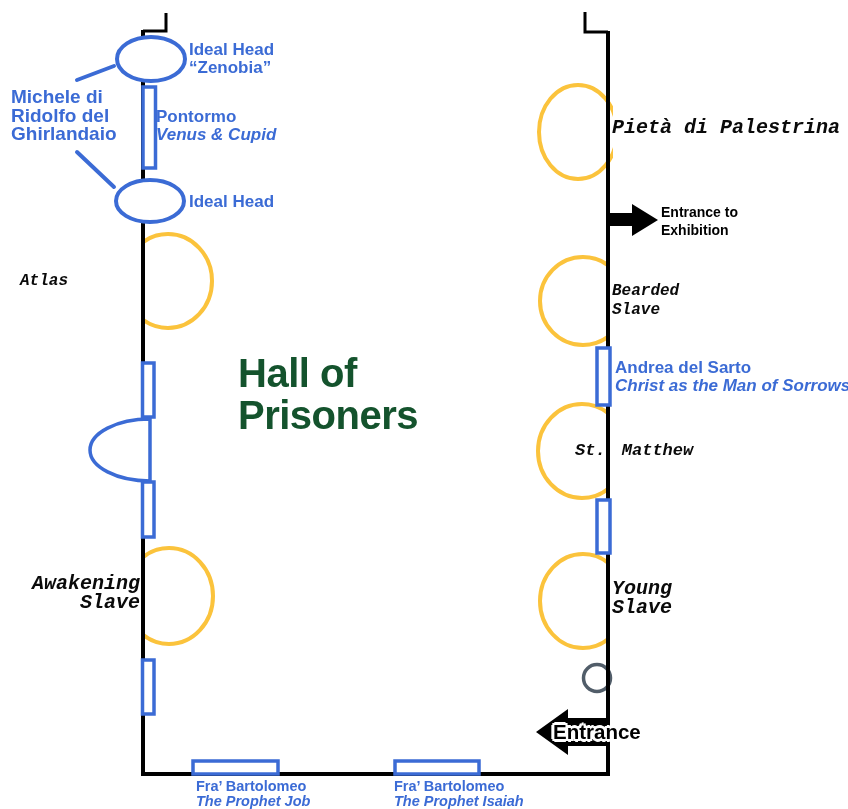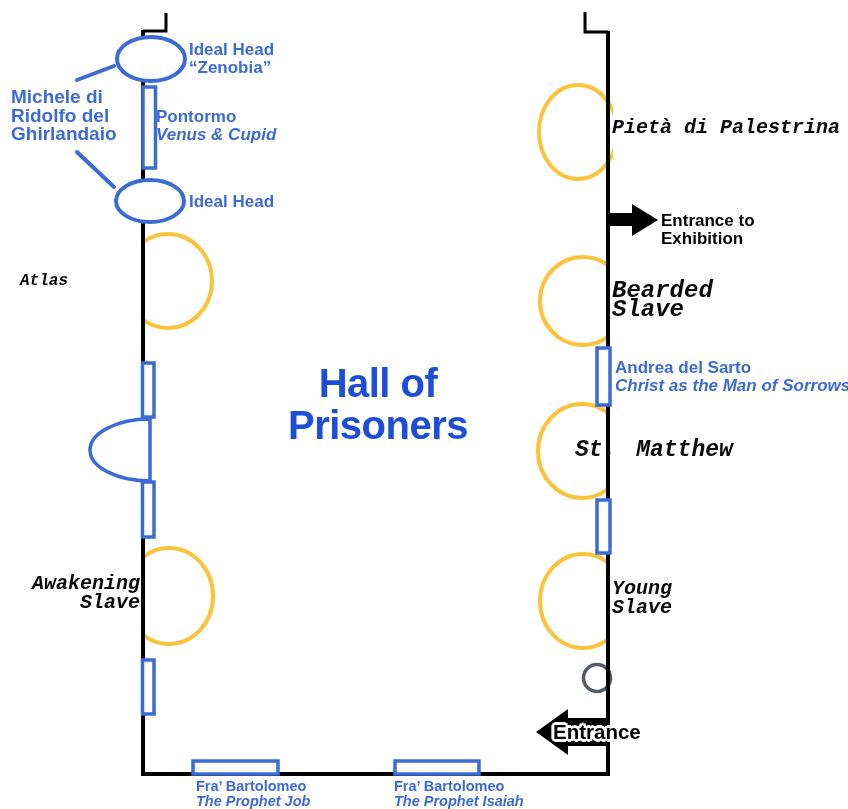--- a/index.html
+++ b/index.html
@@ -14,26 +14,26 @@
   .black{color:#0a0a0a;font-family:Liberation Mono, monospace;}
   .gray{color:#515d69;}
   .it{font-style:italic;}
 
   .lbl-zenobia{left:189px;top:41px;font-size:17px;line-height:17.5px;font-weight:600;}
   .lbl-michele{left:11px;top:88px;font-size:19px;line-height:18.5px;font-weight:600;}
   .lbl-pontormo{left:156px;top:108px;font-size:17px;line-height:17.5px;font-weight:600;}
   .lbl-idealhead{left:189px;top:193px;font-size:17px;line-height:17.5px;font-weight:600;}
   .lbl-atlas{left:20px;top:271px;width:120px;text-align:left;font-size:16px;line-height:20px;font-weight:600;font-style:italic;}
   .lbl-awakening{left:0px;top:575px;width:140px;text-align:right;font-size:20px;line-height:18.5px;font-weight:600;font-style:italic;}
-  .lbl-title{left:238px;top:362px;width:280px;text-align:center;font-size:40px;line-height:42px;font-weight:700;color:#1d4ed8;letter-spacing:-0.5px;}
+  .lbl-title{left:238px;top:352px;width:280px;text-align:left;font-size:40px;line-height:42px;font-weight:700;color:#14532d;letter-spacing:-0.5px;}
   .lbl-pieta{left:612px;top:118px;font-size:20px;line-height:20px;font-weight:600;font-style:italic;}
-  .lbl-entr-exhib{left:661px;top:204px;font-size:17px;line-height:17.5px;font-weight:600;color:#000;margin-top:8px;}
-  .lbl-bearded{left:612px;top:282px;font-size:24px;line-height:18.5px;font-weight:600;font-style:italic;}
+  .lbl-entr-exhib{left:661px;top:204px;font-size:14px;line-height:17.5px;font-weight:600;color:#000;}
+  .lbl-bearded{left:612px;top:282px;font-size:16px;line-height:18.5px;font-weight:600;font-style:italic;}
   .lbl-andrea{left:615px;top:359px;font-size:17px;line-height:18px;font-weight:600;}
-  .lbl-stmatthew{left:575px;top:440px;font-size:23px;line-height:21px;font-weight:600;font-style:italic;word-spacing:6px;}
+  .lbl-stmatthew{left:575px;top:440px;font-size:17px;line-height:21px;font-weight:600;font-style:italic;word-spacing:6px;}
   .lbl-young{left:612px;top:580px;font-size:20px;line-height:18.5px;font-weight:600;font-style:italic;}
   .lbl-bust{left:613px;top:665px;font-size:15px;line-height:15.5px;font-weight:600;}
   .lbl-entrance{left:553px;top:721px;font-size:20.5px;line-height:21px;font-weight:600;color:#000;
     text-shadow:-2px -2px 0 #fff,2px -2px 0 #fff,-2px 2px 0 #fff,2px 2px 0 #fff,-3px 0 0 #fff,3px 0 0 #fff,0 -3px 0 #fff,0 3px 0 #fff;}
   .lbl-job{left:196px;top:779px;font-size:14.5px;line-height:14.5px;font-weight:600;}
   .lbl-isaiah{left:394px;top:779px;font-size:14.5px;line-height:14.5px;font-weight:600;}
 </style>
 </head>
 <body>
 

